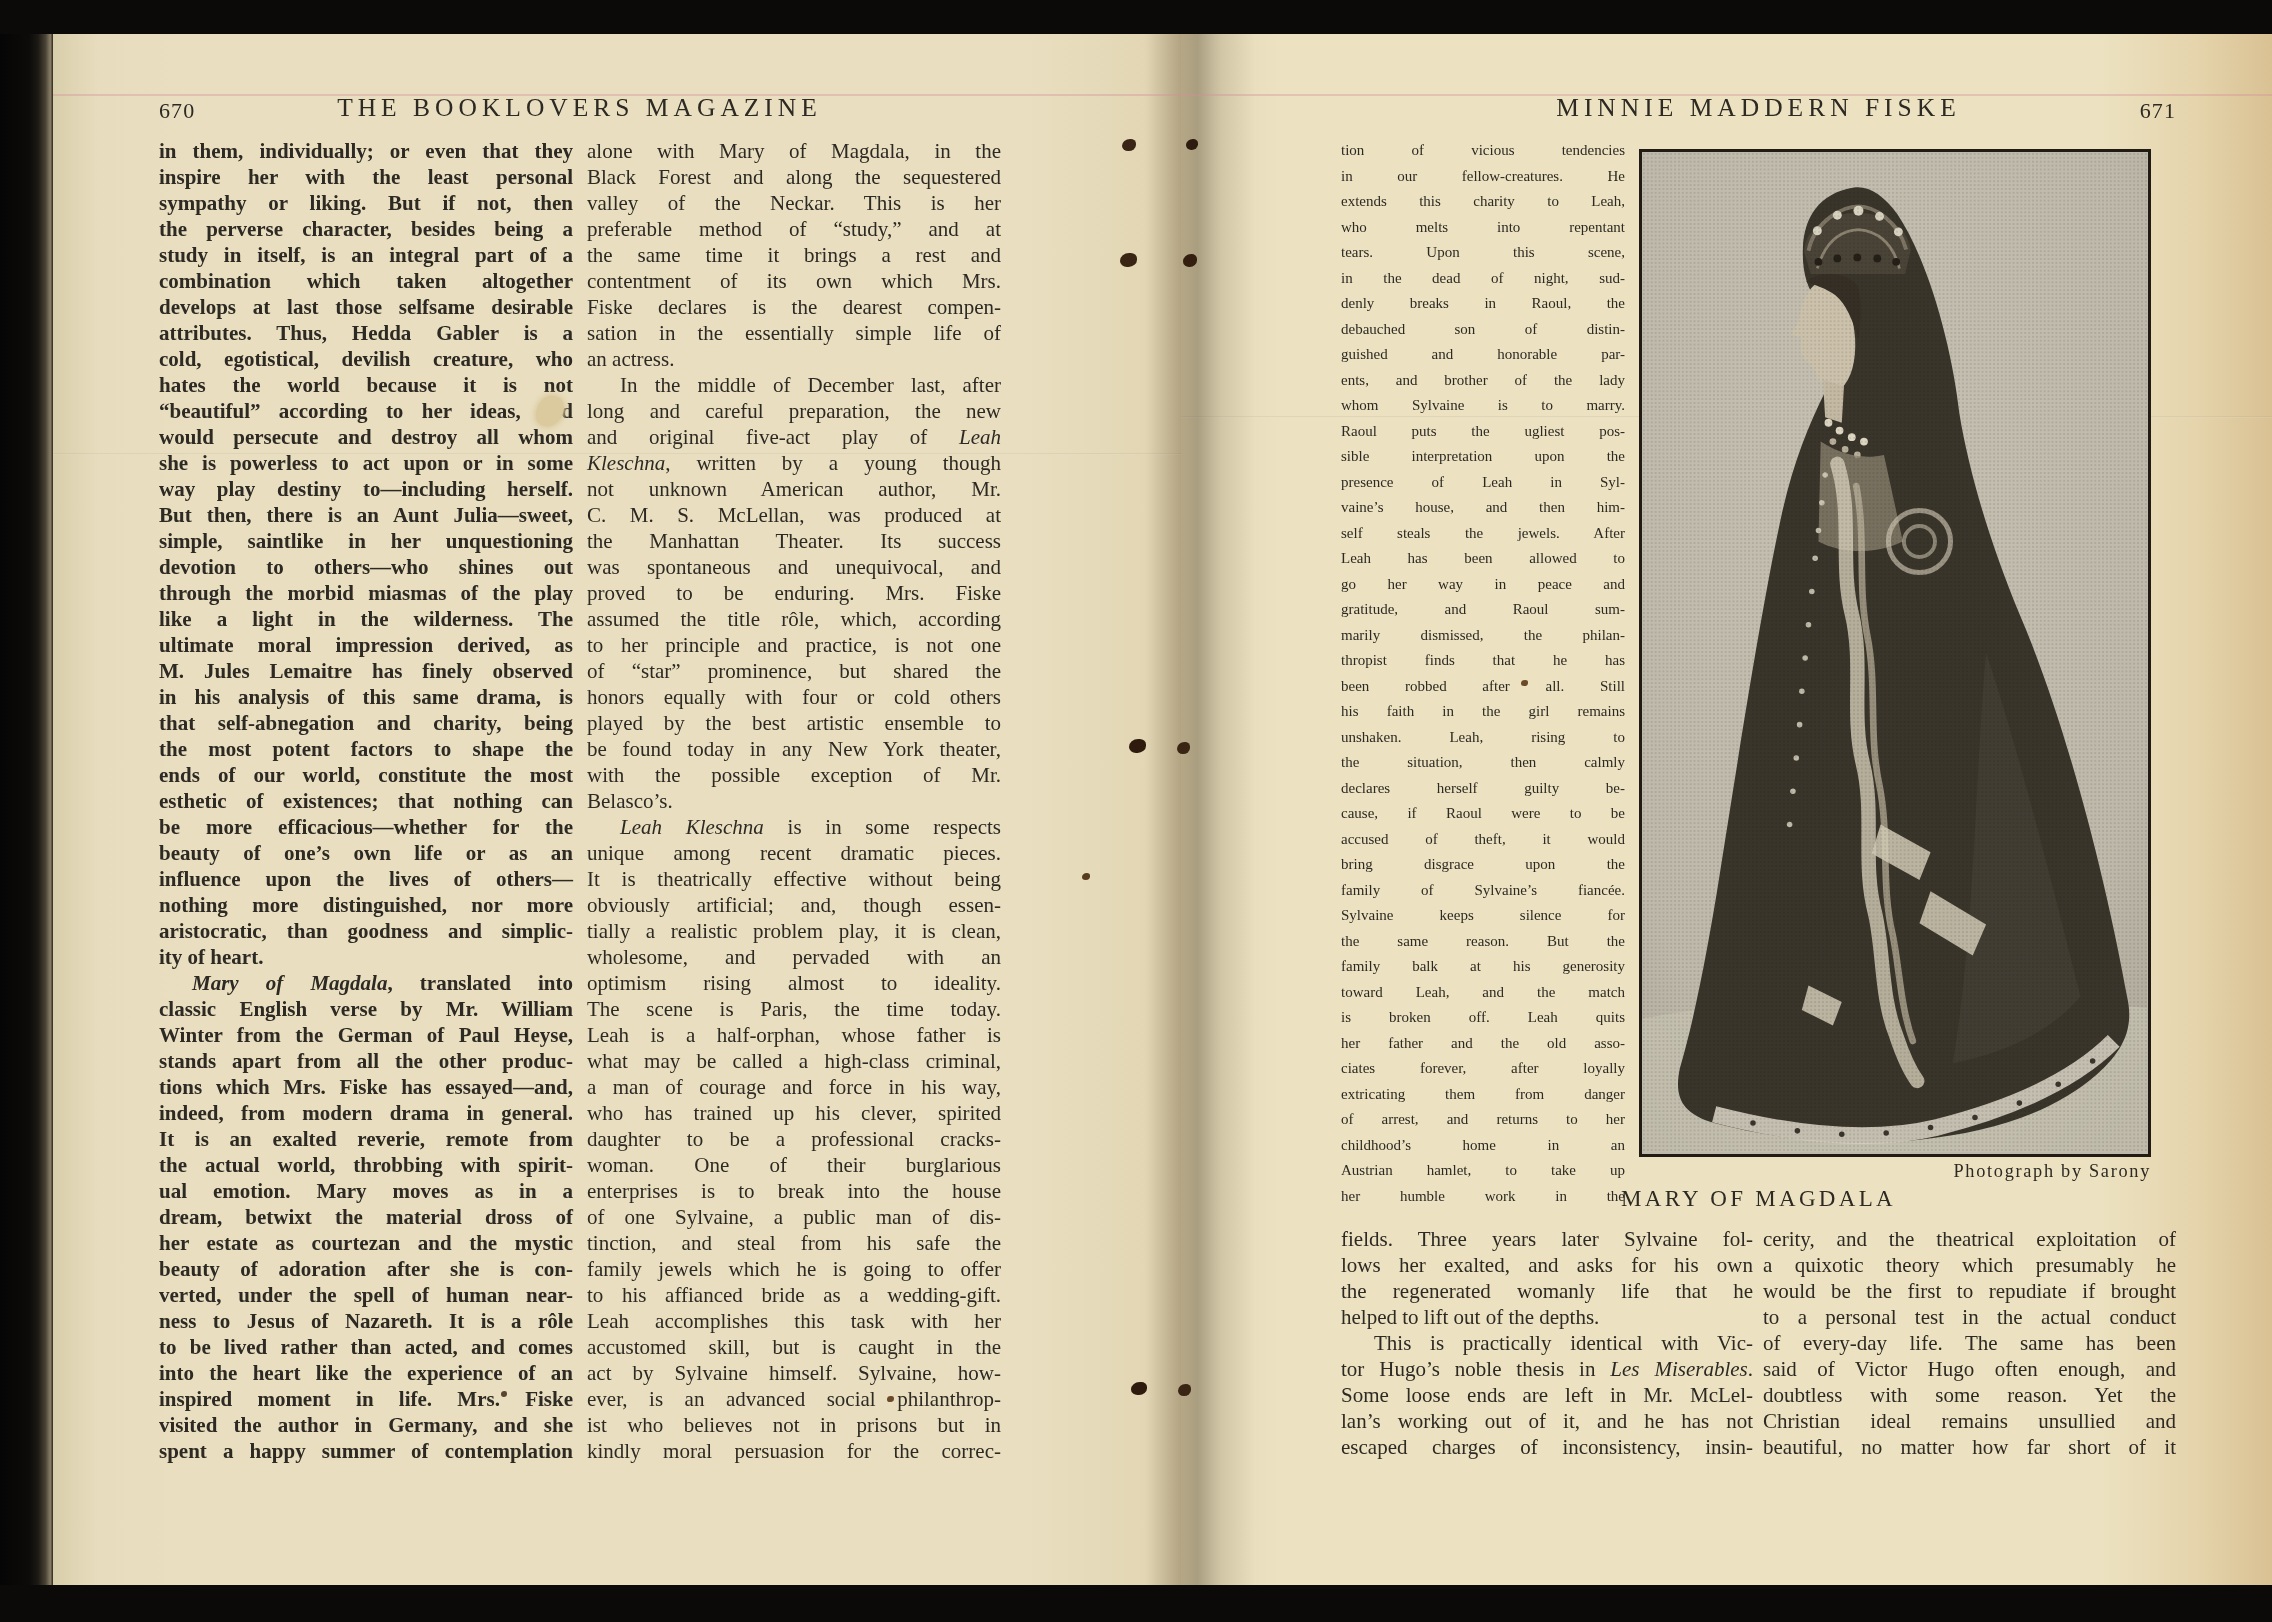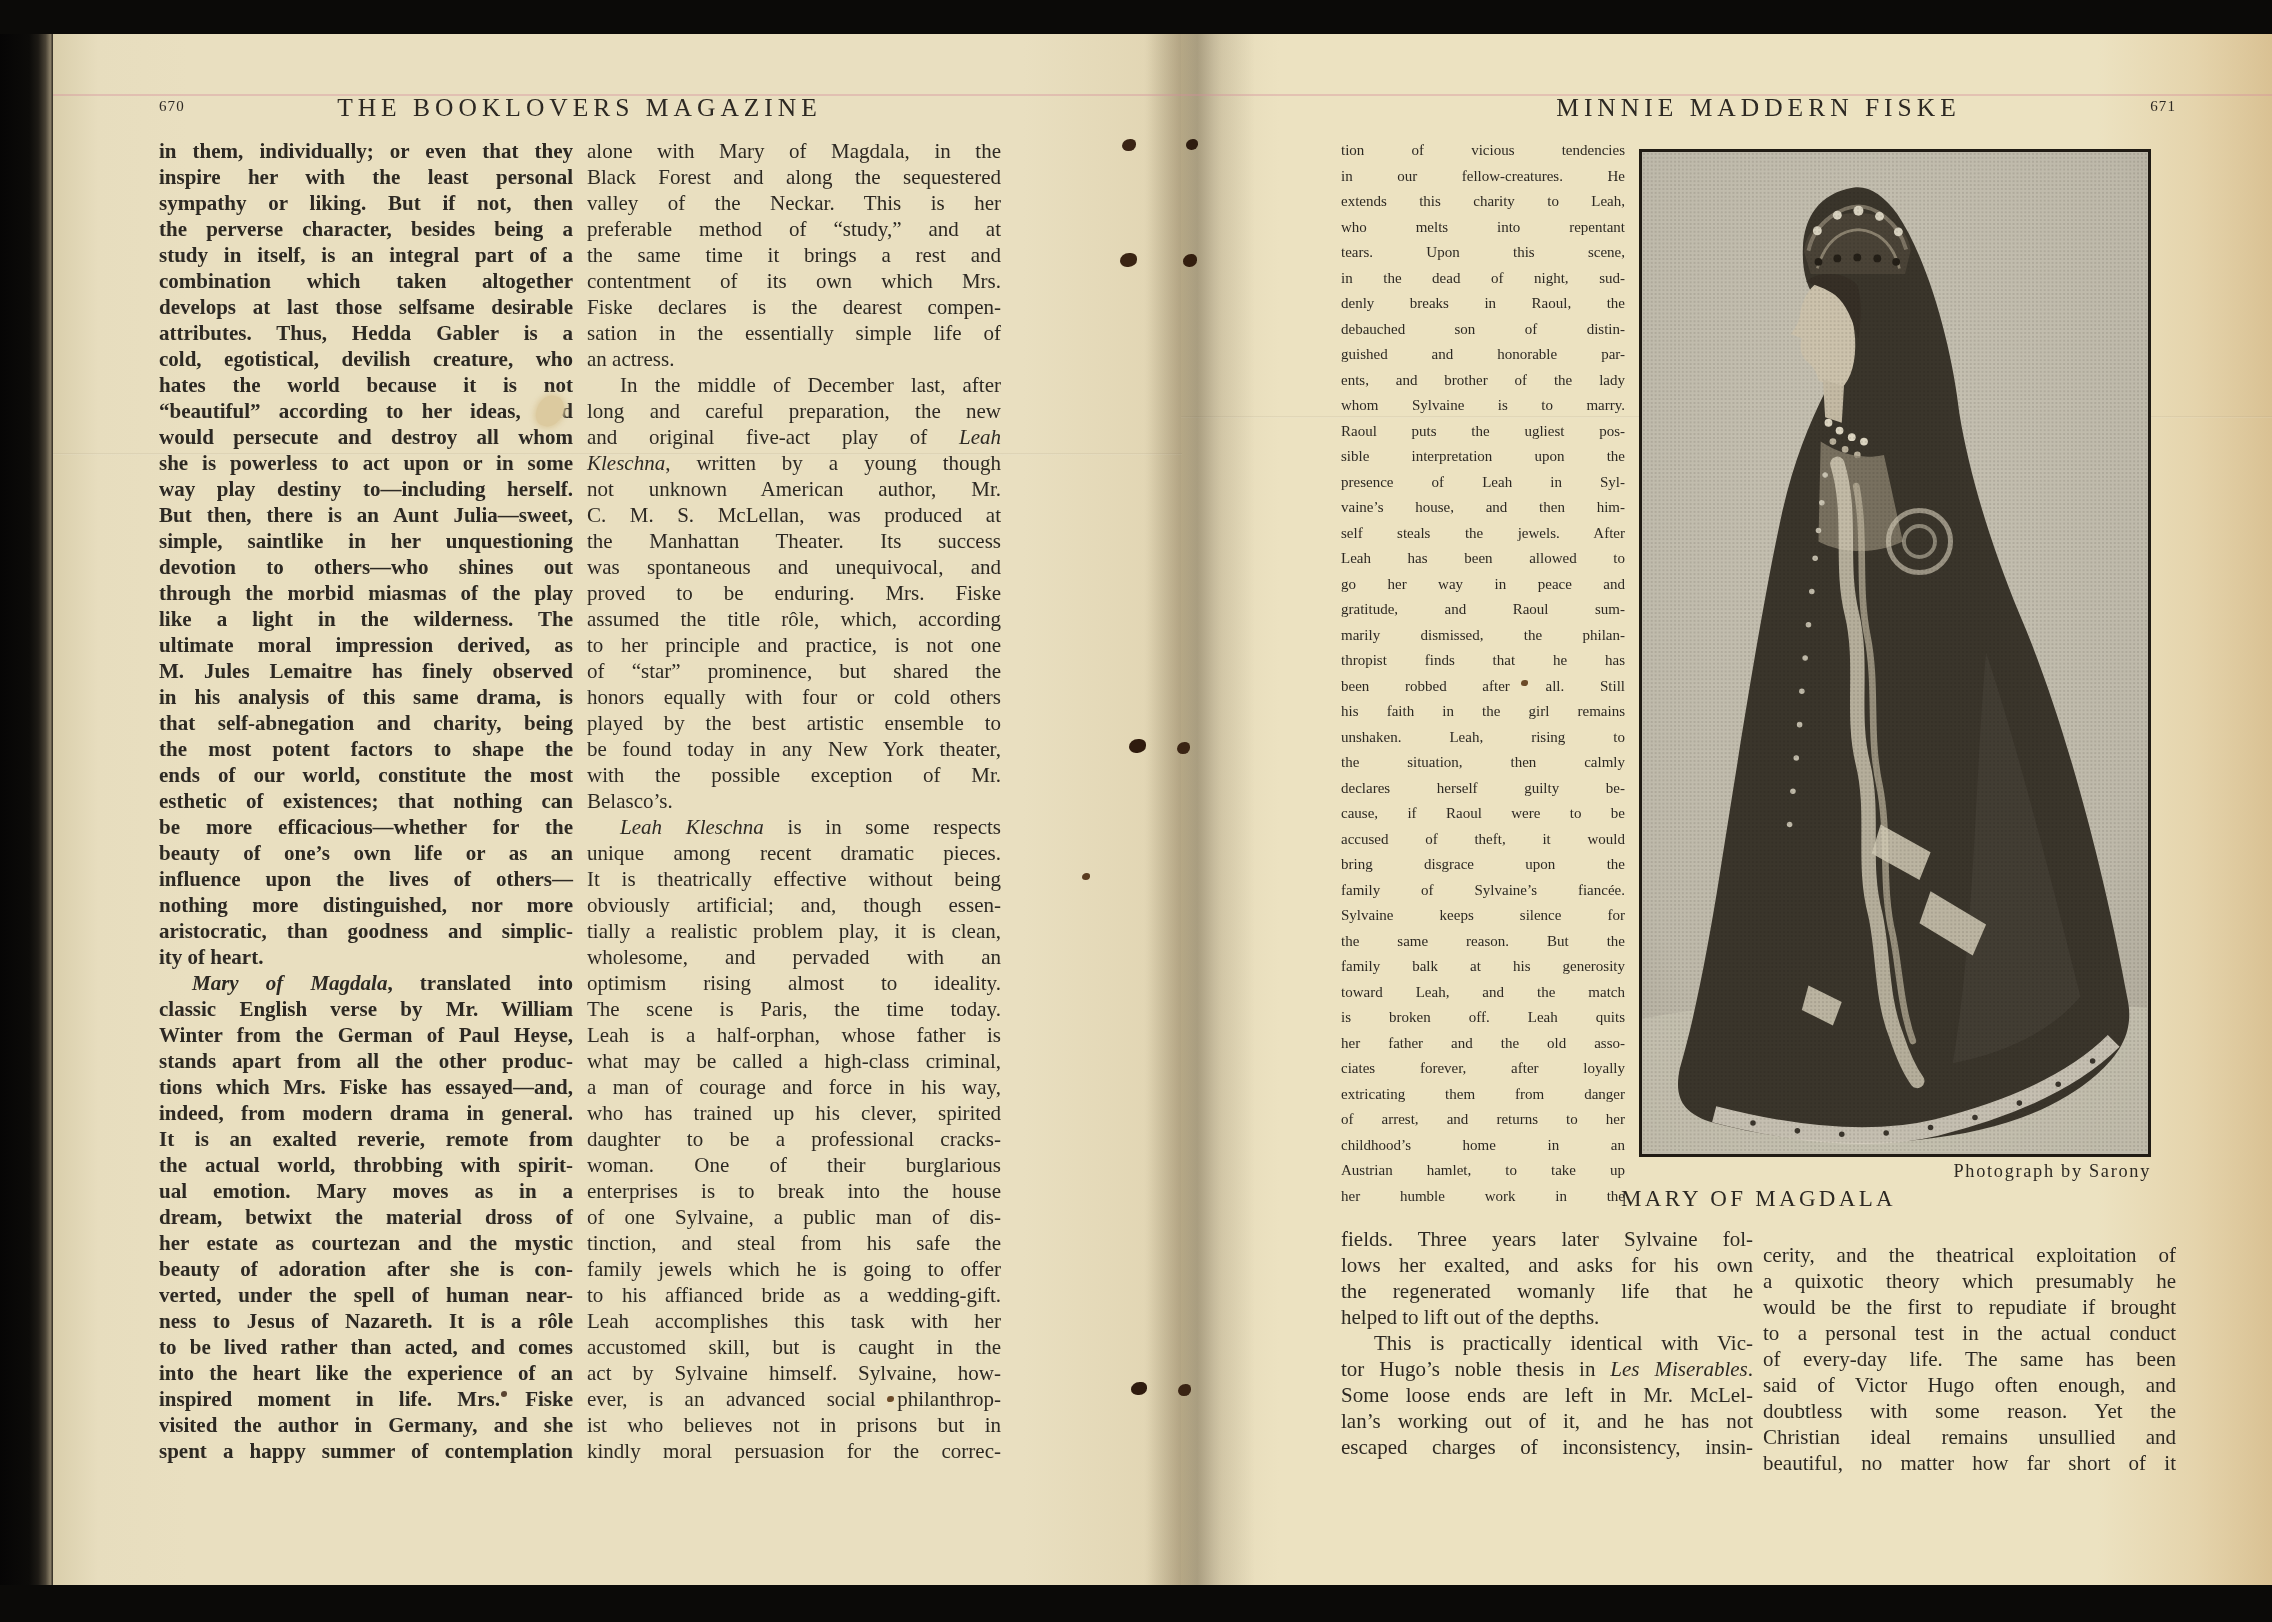--- a/index.html
+++ b/index.html
@@ -30,21 +30,21 @@
   .gutter-shadow{left:1144px;top:34px;width:111px;height:1551px;z-index:3;
     background:linear-gradient(90deg,rgba(70,55,30,0) 0%,rgba(70,55,30,.18) 30%,rgba(40,30,15,.28) 48%,rgba(70,55,30,.12) 70%,rgba(70,55,30,0) 100%);}
   .crease{height:2.2px;z-index:2;background:linear-gradient(180deg,rgba(120,100,70,.14),rgba(255,255,245,.18));}
   .pink-rule{left:53px;top:94px;width:2220px;height:1.7px;background:var(--rule-pink);opacity:.38;z-index:4;}
 
   .speck{border-radius:60% 40% 55% 45%;z-index:5;}
   .blotch{background:#dcca9f;border-radius:55% 45% 60% 40%;transform:rotate(18deg);
           box-shadow:0 0 5.6px 2.2px rgba(220,202,159,.9);z-index:5;}
 
   
-  .folio{font-size:15px;letter-spacing:1.1px;z-index:4;}
+  .folio{font-size:22px;letter-spacing:1.1px;z-index:4;}
   .running-head{font-size:25.5px;letter-spacing:5px;text-align:center;z-index:4;
     font-family:"Liberation Serif","DejaVu Serif",serif;}
 
   
   .col{z-index:4;text-rendering:optimizeLegibility;}
   .col .tl{width:100%;}
   .main-col{font-size:21px;line-height:26px;}
   .narrow-col{font-size:15px;line-height:25.5px;}
   .tl{text-align:left;}
   .tl.j{text-align:justify;text-align-last:justify;}
@@ -236,21 +236,21 @@
     <div class="tl j">fields. Three years later Sylvaine fol-</div>
     <div class="tl j">lows her exalted, and asks for his own</div>
     <div class="tl j">the regenerated womanly life that he</div>
     <div class="tl">helped to lift out of the depths.</div>
     <div class="tl ind j">This is practically identical with Vic-</div>
     <div class="tl j">tor Hugo’s noble thesis in <i>Les Miserables</i>.</div>
     <div class="tl j">Some loose ends are left in Mr. McLel-</div>
     <div class="tl j">lan’s working out of it, and he has not</div>
     <div class="tl j">escaped charges of inconsistency, insin-</div>
   </div>
-<div class="abs col main-col" style="left:1763px;top:1226px;width:413px;margin-top:16px;">
+<div class="abs col main-col" style="left:1763px;top:1226px;width:413px;">
     <div class="tl j">cerity, and the theatrical exploitation of</div>
     <div class="tl j">a quixotic theory which presumably he</div>
     <div class="tl j">would be the first to repudiate if brought</div>
     <div class="tl j">to a personal test in the actual conduct</div>
     <div class="tl j">of every-day life. The same has been</div>
     <div class="tl j">said of Victor Hugo often enough, and</div>
     <div class="tl j">doubtless with some reason. Yet the</div>
     <div class="tl j">Christian ideal remains unsullied and</div>
     <div class="tl j">beautiful, no matter how far short of it</div>
   </div>

